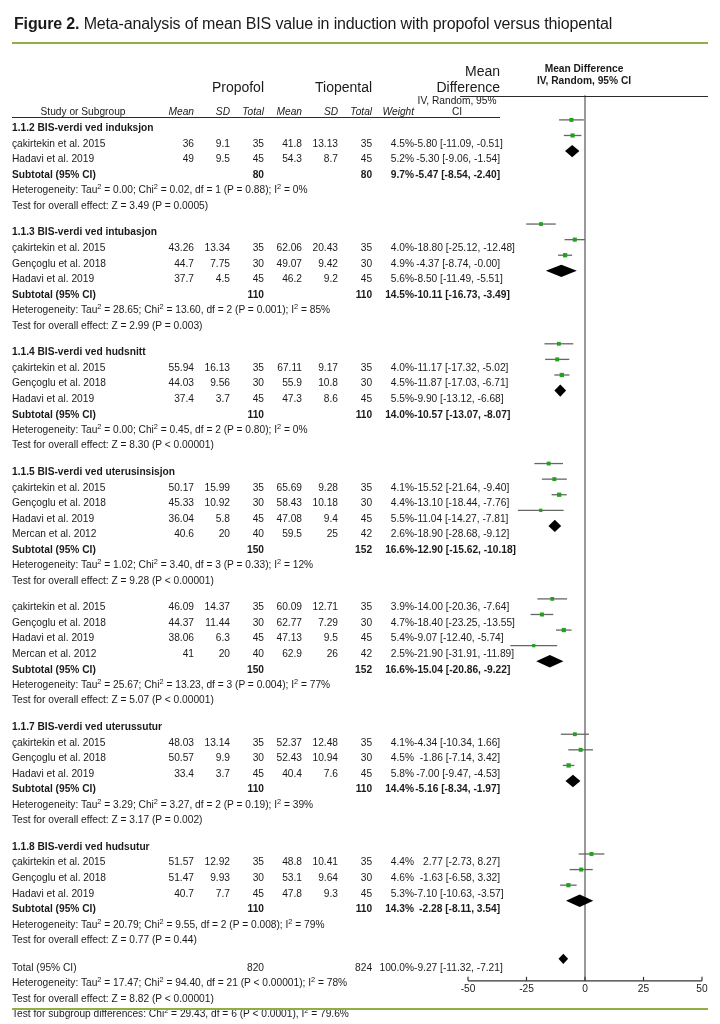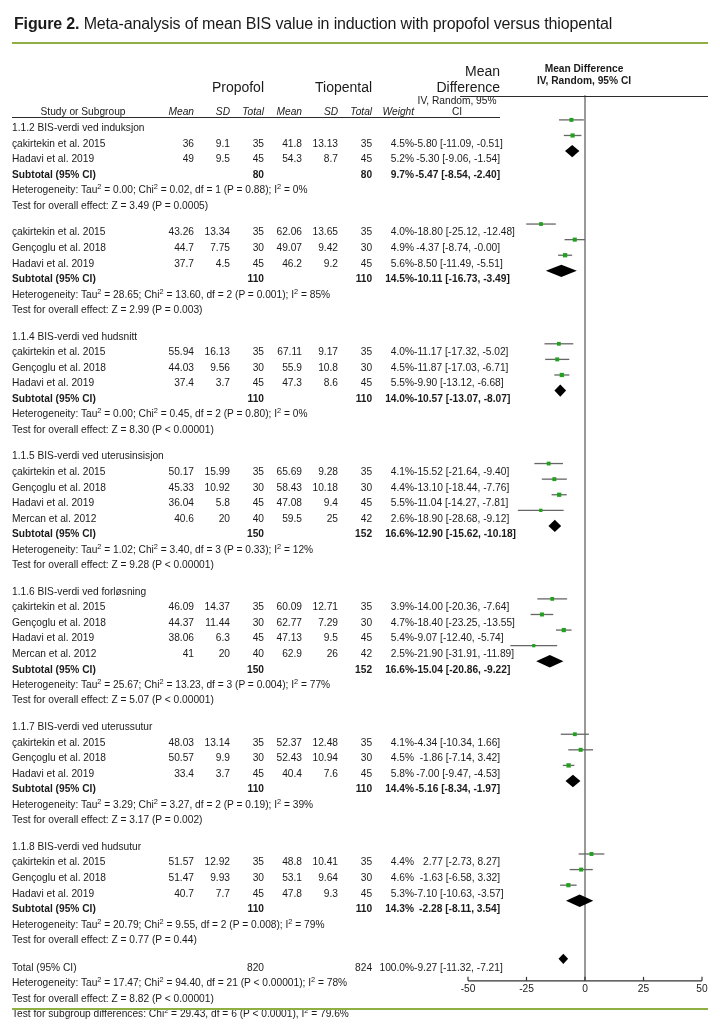--- a/index.html
+++ b/index.html
@@ -79,21 +79,21 @@
   .col-head td.c { text-align:center; }
 
   tr.rule-row td { border-bottom:1.1px solid #2b2b2b; height:0; padding:0; }
 
   td.num { text-align:right; padding-right:3px; }
   td.md  { text-align:right; padding-right:2px; white-space:nowrap; }
   td.name { text-align:left; white-space:nowrap;margin-left:16px; }
 
   tr.study td { height:15.6px; }
   tr.subgroup-title td {
-    font-weight:normal;
+    font-weight:bold;
     height:15.6px;
     padding-top:3px;
     white-space:nowrap;
   }
   tr.subtotal td { font-weight:bold; height:15.6px; }
   tr.note td {
     height:15.4px;
     white-space:nowrap;
     font-size:10.2px;
   }
@@ -197,27 +197,30 @@
           </tr>
           <tr class="note">
             <td colspan="9">Heterogeneity: Tau<sup>2</sup> = 0.00; Chi<sup>2</sup> = 0.02, df = 1 (P = 0.88); I<sup>2</sup> = 0%</td>
           </tr>
           <tr class="note">
             <td colspan="9">Test for overall effect: Z = 3.49 (P = 0.0005)</td>
           </tr>
           <tr class="spacer">
             <td colspan="9"></td>
           </tr>
+          <tr class="subgroup-title">
+            <td colspan="9">1.1.3 BIS-verdi ved intubasjon</td>
+          </tr>
           <tr class="study">
             <td class="name">çakirtekin et al. 2015</td>
             <td class="num">43.26</td>
             <td class="num">13.34</td>
             <td class="num">35</td>
             <td class="num">62.06</td>
-            <td class="num">13.65</td>
+            <td class="num">20.43</td>
             <td class="num">35</td>
             <td class="num">4.0%</td>
             <td class="md">-18.80 [-25.12, -12.48]</td>
           </tr>
           <tr class="study">
             <td class="name">Gençoglu et al. 2018</td>
             <td class="num">44.7</td>
             <td class="num">7.75</td>
             <td class="num">30</td>
             <td class="num">49.07</td>
@@ -372,23 +375,20 @@
             <td class="md">-12.90 [-15.62, -10.18]</td>
           </tr>
           <tr class="note">
             <td colspan="9">Heterogeneity: Tau<sup>2</sup> = 1.02; Chi<sup>2</sup> = 3.40, df = 3 (P = 0.33); I<sup>2</sup> = 12%</td>
           </tr>
           <tr class="note">
             <td colspan="9">Test for overall effect: Z = 9.28 (P &lt; 0.00001)</td>
           </tr>
           <tr class="spacer">
             <td colspan="9"></td>
-          </tr>
-          <tr class="subgroup-title">
-            <td colspan="9">1.1.6 BIS-verdi ved forløsning</td>
           </tr>
           <tr class="study">
             <td class="name">çakirtekin et al. 2015</td>
             <td class="num">46.09</td>
             <td class="num">14.37</td>
             <td class="num">35</td>
             <td class="num">60.09</td>
             <td class="num">12.71</td>
             <td class="num">35</td>
             <td class="num">3.9%</td>

